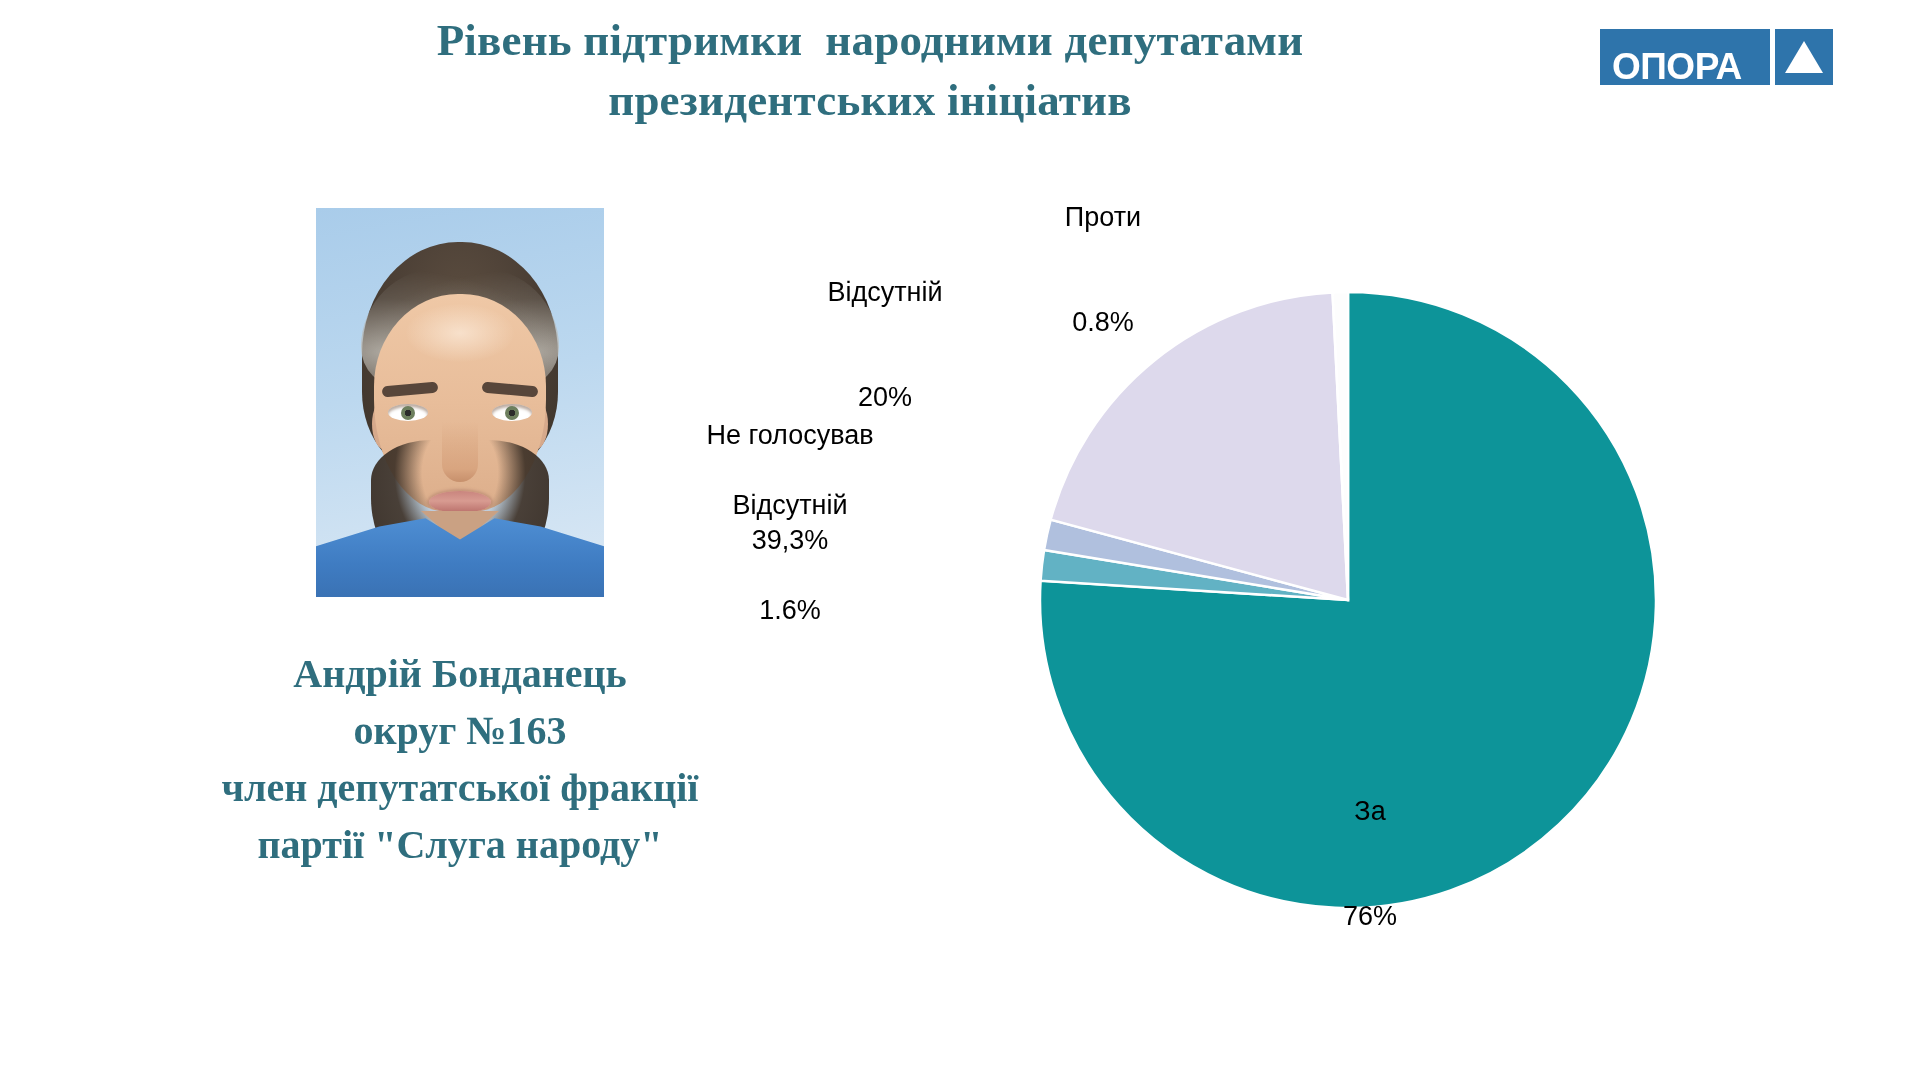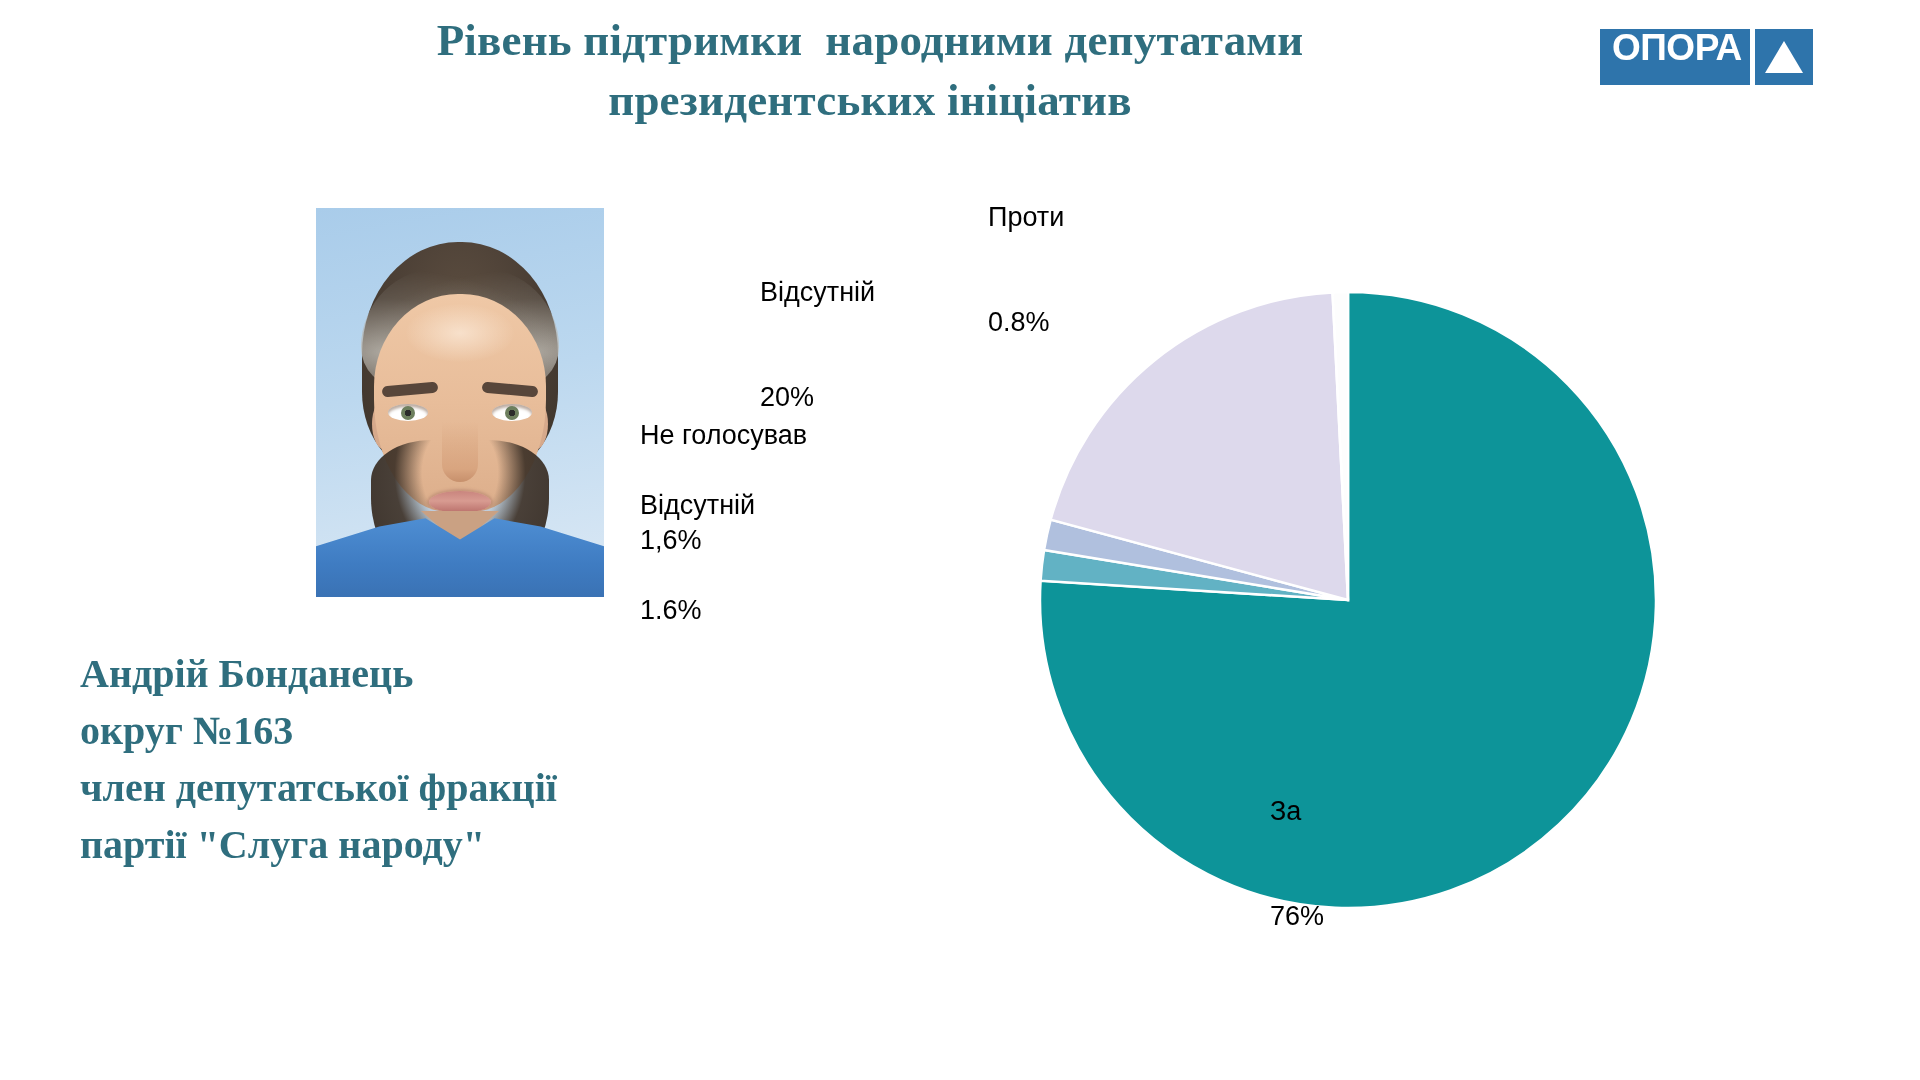--- a/index.html
+++ b/index.html
@@ -39,23 +39,23 @@
     position: absolute;
     left: 1600px;
     top: 29px;
     height: 56px;
     display: flex;
     align-items: stretch;
   }
   #opora-logo .logo-wordmark {
     background: #2E74AB;
     display: flex;
-    align-items: flex-start;
+    align-items: flex-end;
     justify-content: center;
-    padding: 0 8px 0 12px;
+    padding: 0 28px 0 12px;
   }
   #opora-logo .logo-wordmark span {
     color: #ffffff;
     font-family: "Liberation Sans", sans-serif;
     font-weight: bold;
     font-size: 37px;
     line-height: 37px;
     letter-spacing: -0.5px;
   }
   #opora-logo .logo-gap {
@@ -173,21 +173,21 @@
     background: #caa183;
     clip-path: polygon(0% 0%, 100% 0%, 50% 100%);
   }
 
   
   #deputy-caption {
     position: absolute;
     left: 80px;
     top: 645px;
     width: 760px;
-    text-align: left;
+    text-align: center;
   }
   #deputy-caption .cap-line {
     font-family: "Liberation Serif", serif;
     font-weight: bold;
     font-size: 40px;
     line-height: 57px;
     color: #2F6E7E;
     white-space: pre;
   }
 
@@ -203,21 +203,21 @@
     position: absolute;
     left: 0;
     top: 0;
   }
   .pie-label {
     position: absolute;
     font-family: "Liberation Sans", sans-serif;
     font-size: 27px;
     line-height: 35px;
     color: #000000;
-    text-align: left;
+    text-align: center;
     white-space: pre;
   }
   #label-proty  { left: 228px;  top: 0px;   width: 230px; }
   #label-vidsut { left: 0px;    top: 75px;  width: 250px; }
   #label-negol  { left: -120px; top: 218px; width: 300px; }
   #label-utrym  { left: -120px; top: 288px; width: 300px; }
   #label-za     { left: 510px;  top: 594px; width: 200px; }
 </style>
 </head>
 <body>
@@ -282,21 +282,21 @@
     <div>0.8%</div>
   </div>
 
   <div class="pie-label" id="label-vidsut">
     <div>Відсутній</div>
     <div>20%</div>
   </div>
 
   <div class="pie-label" id="label-negol">
     <div>Не голосував</div>
-    <div>1,6%</div>
+    <div>39,3%</div>
   </div>
 
   <div class="pie-label" id="label-utrym">
     <div>Відсутній</div>
     <div>1.6%</div>
   </div>
 
   <div class="pie-label" id="label-za">
     <div>За</div>
     <div>76%</div>

